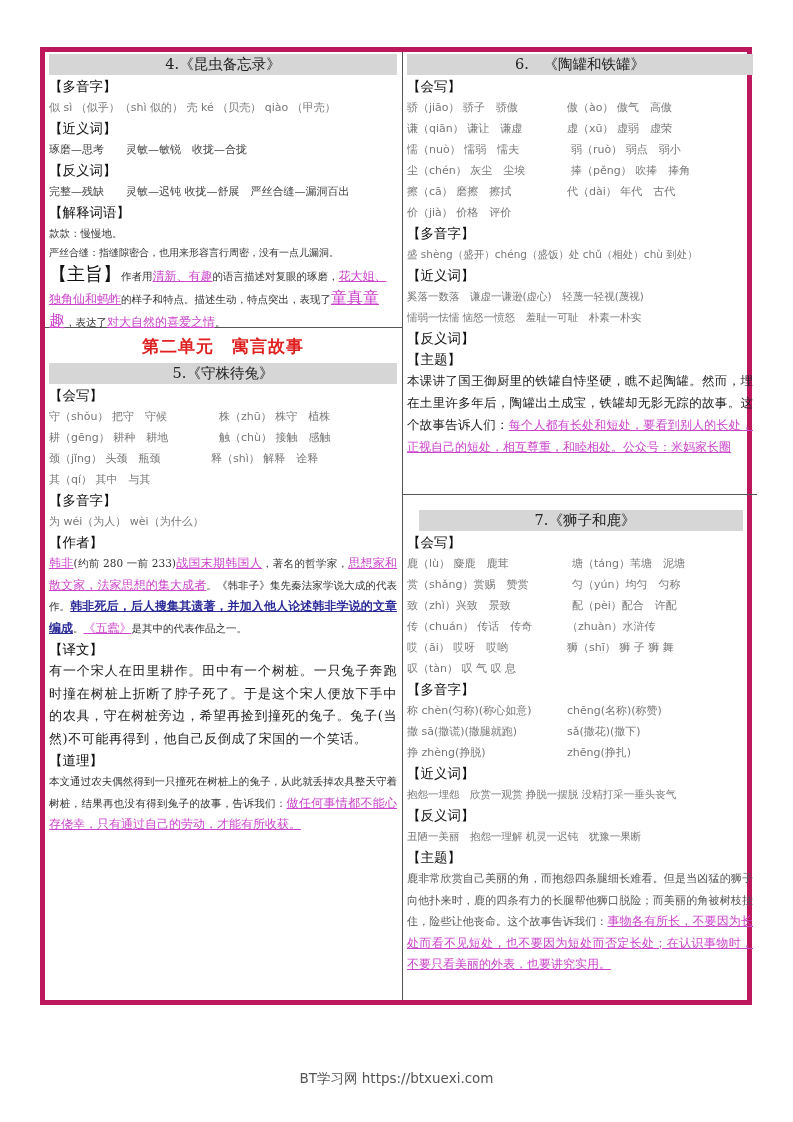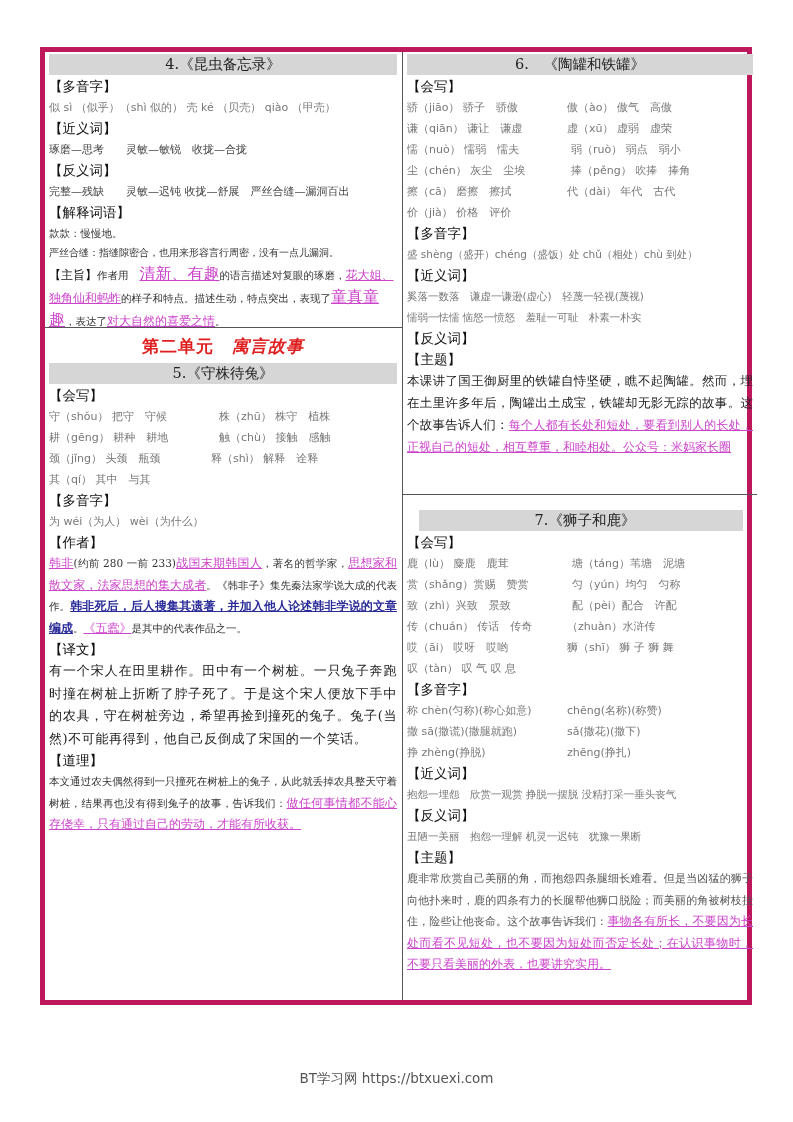--- a/index.html
+++ b/index.html
@@ -13,21 +13,21 @@
   .cell { position:absolute; box-sizing:border-box; }
   .c4 { left:4px; top:2px; width:348px; }
   .c5 { left:4px; top:281px; width:348px; }
   .c6 { left:362px; top:2px; width:346px; }
   .c7 { left:362px; top:458px; width:346px; }
   .title-bar { background:#d6d6d6; height:21px; line-height:21px; text-align:center;
                font-family:"DejaVu Serif","Liberation Serif",serif; font-size:14.5px; color:#222; margin-bottom:1px; }
   .c7 .title-bar { margin-left:12px; margin-right:10px;padding-left:8px; }
   .unit-title { text-align:center; color:#e02020; font-weight:bold; font-size:17px;
                 font-family:"DejaVu Sans","Liberation Sans",sans-serif; height:26px; line-height:26px; margin-bottom:4px; letter-spacing:1px; }
-  .unit-title span + span { margin-left:18px;font-style:italic; }
+  .unit-title span + span { margin-left:18px; }
   .hdr { font-size:13.5px; font-weight:normal; color:#111; height:21px; line-height:21px; }
   .row { font-size:11px; color:#777; height:21px; line-height:21px; white-space:nowrap; }
   .row span { display:inline-block; }
   .serif-text { font-family:"DejaVu Serif","Liberation Serif",serif; font-size:10.5px; color:#333; line-height:20px; }
   .big-text { font-family:"DejaVu Serif","Liberation Serif",serif; font-size:13px; color:#222; line-height:22.5px; letter-spacing:0.6px; text-align:justify; }
   .body-text { font-size:11.5px; color:#222; line-height:21px; text-align:justify; }
   .pink { color:#cc44cc; text-decoration:underline; }
   .navy { color:#2b2b99; text-decoration:underline; font-weight:bold; }
   .gray-body { font-size:11px; color:#555; line-height:21.5px; text-align:justify; }
   .footer { position:absolute; left:0; width:793px; top:1070px; text-align:center;
@@ -46,21 +46,21 @@
     <div class="hdr">【多音字】</div>
     <div class="row">似 sì （似乎）（shì 似的） 壳 ké （贝壳） qiào （甲壳）</div>
     <div class="hdr">【近义词】</div>
     <div class="row" style="font-family:'DejaVu Serif','Liberation Serif',serif;color:#444;">琢磨—思考　　灵敏—敏锐　收拢—合拢</div>
     <div class="hdr">【反义词】</div>
     <div class="row" style="font-family:'DejaVu Serif','Liberation Serif',serif;color:#444;">完整—残缺　　灵敏—迟钝 收拢—舒展　严丝合缝—漏洞百出</div>
     <div class="hdr">【解释词语】</div>
     <div class="serif-text">款款：慢慢地。</div>
     <div class="serif-text" style="font-size:10px;">严丝合缝：指缝隙密合，也用来形容言行周密，没有一点儿漏洞。</div>
     <div class="serif-text" style="line-height:21px;">
-      <span class="hdr" style="font-size:12px;">【主旨】</span><span>作者用</span><span class="pink" style="font-size:16px;padding-left:11px;">清新、有趣</span><span>的语言描述对复眼的琢磨，</span><span class="pink" style="font-size:12px;">花大姐、独角仙和蚂蚱</span><span>的样子和特点。描述生动，特点突出，表现了</span><span class="pink" style="font-size:16px;">童真童趣</span><span>，表达了</span><span class="pink" style="font-size:12px;">对大自然的喜爱之情</span><span>。</span>
+      <span class="hdr" style="font-size:18px;">【主旨】</span><span>作者用</span><span class="pink" style="font-size:12px;">清新、有趣</span><span>的语言描述对复眼的琢磨，</span><span class="pink" style="font-size:12px;">花大姐、独角仙和蚂蚱</span><span>的样子和特点。描述生动，特点突出，表现了</span><span class="pink" style="font-size:16px;">童真童趣</span><span>，表达了</span><span class="pink" style="font-size:12px;">对大自然的喜爱之情</span><span>。</span>
     </div>
   </div>
 
   <div class="cell c5">
     <div class="unit-title"><span>第二单元</span><span>寓言故事</span></div>
     <div class="title-bar">5.《守株待兔》</div>
     <div class="hdr">【会写】</div>
     <div class="row"><span style="width:170px">守（shǒu） 把守　守候</span><span>株（zhū） 株守　植株</span></div>
     <div class="row"><span style="width:170px">耕（gēng） 耕种　耕地</span><span>触（chù） 接触　感触</span></div>
     <div class="row"><span style="width:162px">颈（jǐng） 头颈　瓶颈</span><span>释（shì） 解释　诠释</span></div>

